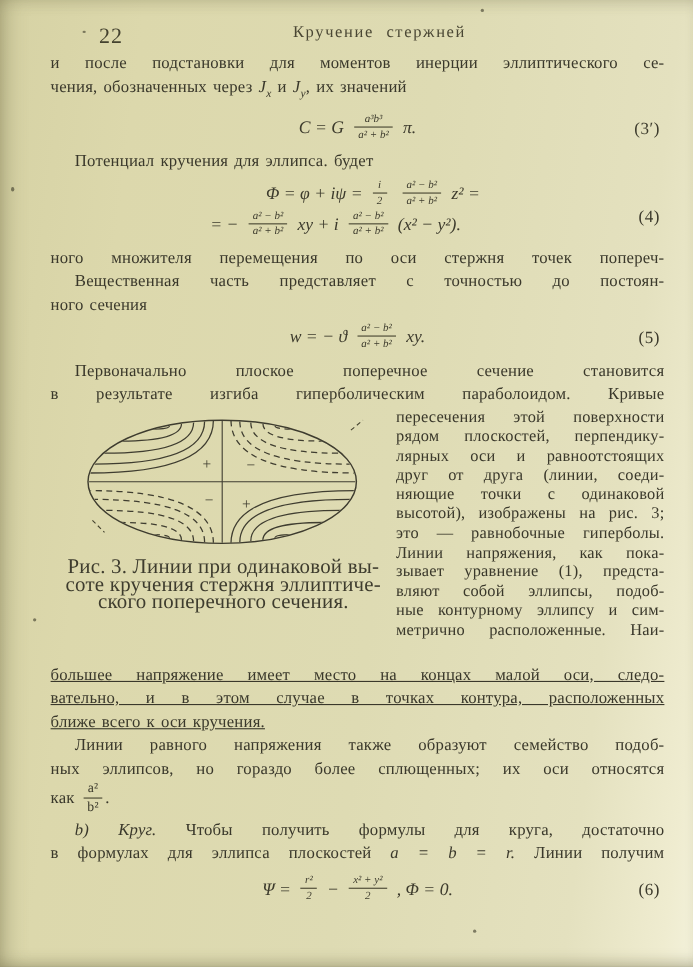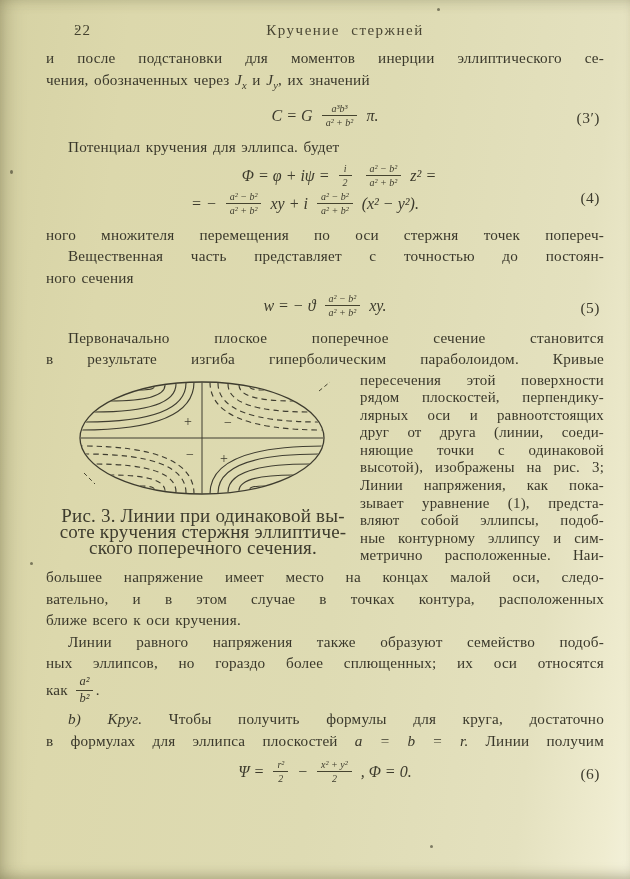--- a/index.html
+++ b/index.html
@@ -11,21 +11,21 @@
     background:linear-gradient(97deg,#d6d2a4 0%,#dcd8ac 18%,#dedbb3 55%,#e4e1bf 84%,#efecd0 96%,#f3f1da 100%);
     box-shadow:inset 14px 0 22px -12px rgba(95,90,55,.45),
                inset 0 -10px 14px -8px rgba(100,95,60,.40),
                inset 0 10px 14px -10px rgba(100,95,60,.25);
     font-family:"Liberation Serif","DejaVu Serif",serif;
     color:#3a382b;
     -webkit-font-smoothing:antialiased;
   }
   .content{padding:16px 26px 0 46px;}
   .pagehead{position:relative;height:24px;margin-top:6px;}
-  .pageno{position:absolute;left:28px;top:0;font-size:15px;letter-spacing:1px;color:#44422f;}
+  .pageno{position:absolute;left:44px;top:0;font-size:20px;letter-spacing:1px;color:#44422f;}
   .headtitle{text-align:center;font-size:15px;letter-spacing:1.5px;word-spacing:6px;color:#4a4734;padding-left:40px;}
   .para{font-size:15.2px;line-height:21.5px;letter-spacing:.2px;word-spacing:1.5px;}
   .jl{text-align:justify;text-align-last:justify;}
   .ll{text-align:left;}
   .ind{text-indent:22px;}
   .it{font-style:italic;}
   .sub{font-size:10.5px;vertical-align:-4px;font-style:italic;}
   
   .eq{position:relative;text-align:center;font-style:italic;font-size:16px;color:#3d3b2d;}
   .eqno{position:absolute;right:4px;top:50%;transform:translateY(-50%);font-style:normal;font-size:15.5px;letter-spacing:.5px;}
@@ -38,21 +38,21 @@
   .m-eq4{margin:7px 0 5px;}
   .m-eq5{margin:7px 0 6px;}
   .m-eq6{margin:10px 0 0;}
   
   .figrow{display:flex;margin-top:2px;}
   .figblock{width:290px;margin-left:12px;flex:none;}
   .figsvg{display:block;margin:6px auto 0;}
   .caption{margin-top:8px;font-size:19px;line-height:16px;text-align:center;letter-spacing:.2px;color:#3e3c2e;}
   .wrapcol{flex:1;padding-left:12px;font-size:14.9px;line-height:17.6px;letter-spacing:.2px;word-spacing:1.5px;}
   .wrapcol .jl{text-align:justify;text-align-last:justify;}
-  .inlinefrac{display:inline-block;vertical-align:middle;text-align:center;font-size:12.5px;line-height:1.1;font-style:italic;margin:0 3px;position:relative;top:-1px;}
+  .inlinefrac{display:inline-block;vertical-align:middle;text-align:center;font-size:12.5px;line-height:1.1;margin:0 3px;position:relative;top:-1px;}
   .inlinefrac .num{display:block;padding:0 3px 1px;border-bottom:1px solid #45432f;}
   .inlinefrac .den{display:block;padding:1px 3px 0;}
   .fracline{font-size:15.2px;line-height:30px;margin:1px 0 2px;}
   .speck{position:absolute;background:rgba(58,56,40,.6);border-radius:50%;}
 </style>
 </head>
 <body>
 
 <div class="scan">
   <div class="content">
@@ -159,29 +159,30 @@
           <div>ского поперечного сечения.</div>
         </div>
       </div>
       <div class="wrapcol">
         <div class="jl">пересечения этой поверхности</div>
         <div class="jl">рядом плоскостей, перпендику-</div>
         <div class="jl">лярных оси и равноотстоящих</div>
         <div class="jl">друг от друга (линии, соеди-</div>
         <div class="jl">няющие точки с одинаковой</div>
         <div class="jl">высотой), изображены на рис. 3;</div>
+        <div class="jl">это — равнобочные гиперболы.</div>
         <div class="jl">Линии напряжения, как пока-</div>
         <div class="jl">зывает уравнение (1), предста-</div>
         <div class="jl">вляют собой эллипсы, подоб-</div>
         <div class="jl">ные контурному эллипсу и сим-</div>
         <div class="jl">метрично расположенные. Наи-</div>
       </div>
     </div>
 
-    <div class="para" style="margin-top:1px;">
+    <div class="para" style="margin-top:20px;text-decoration:underline;">
       <div class="jl">большее напряжение имеет место на концах малой оси, следо-</div>
       <div class="jl">вательно, и в этом случае в точках контура, расположенных</div>
       <div class="ll">ближе всего к оси кручения.</div>
     </div>
 
     <div class="para">
       <div class="jl ind">Линии равного напряжения также образуют семейство подоб-</div>
       <div class="jl">ных эллипсов, но гораздо более сплющенных; их оси относятся</div>
       <div class="fracline ll">
         <span>как</span>

